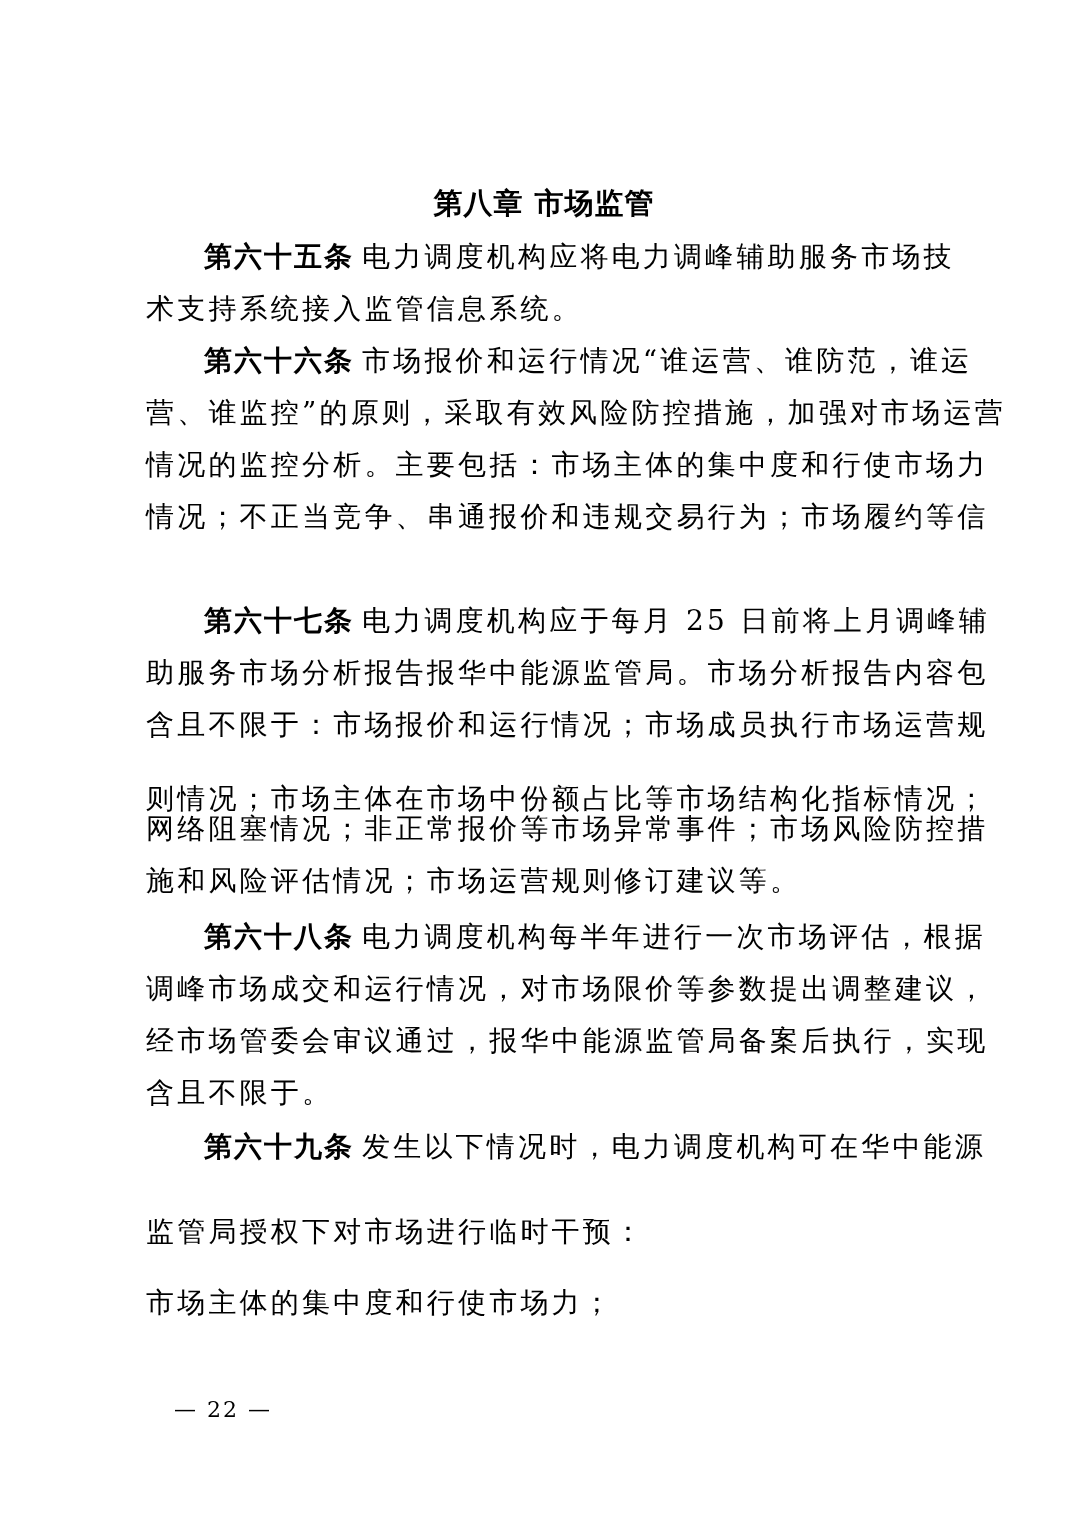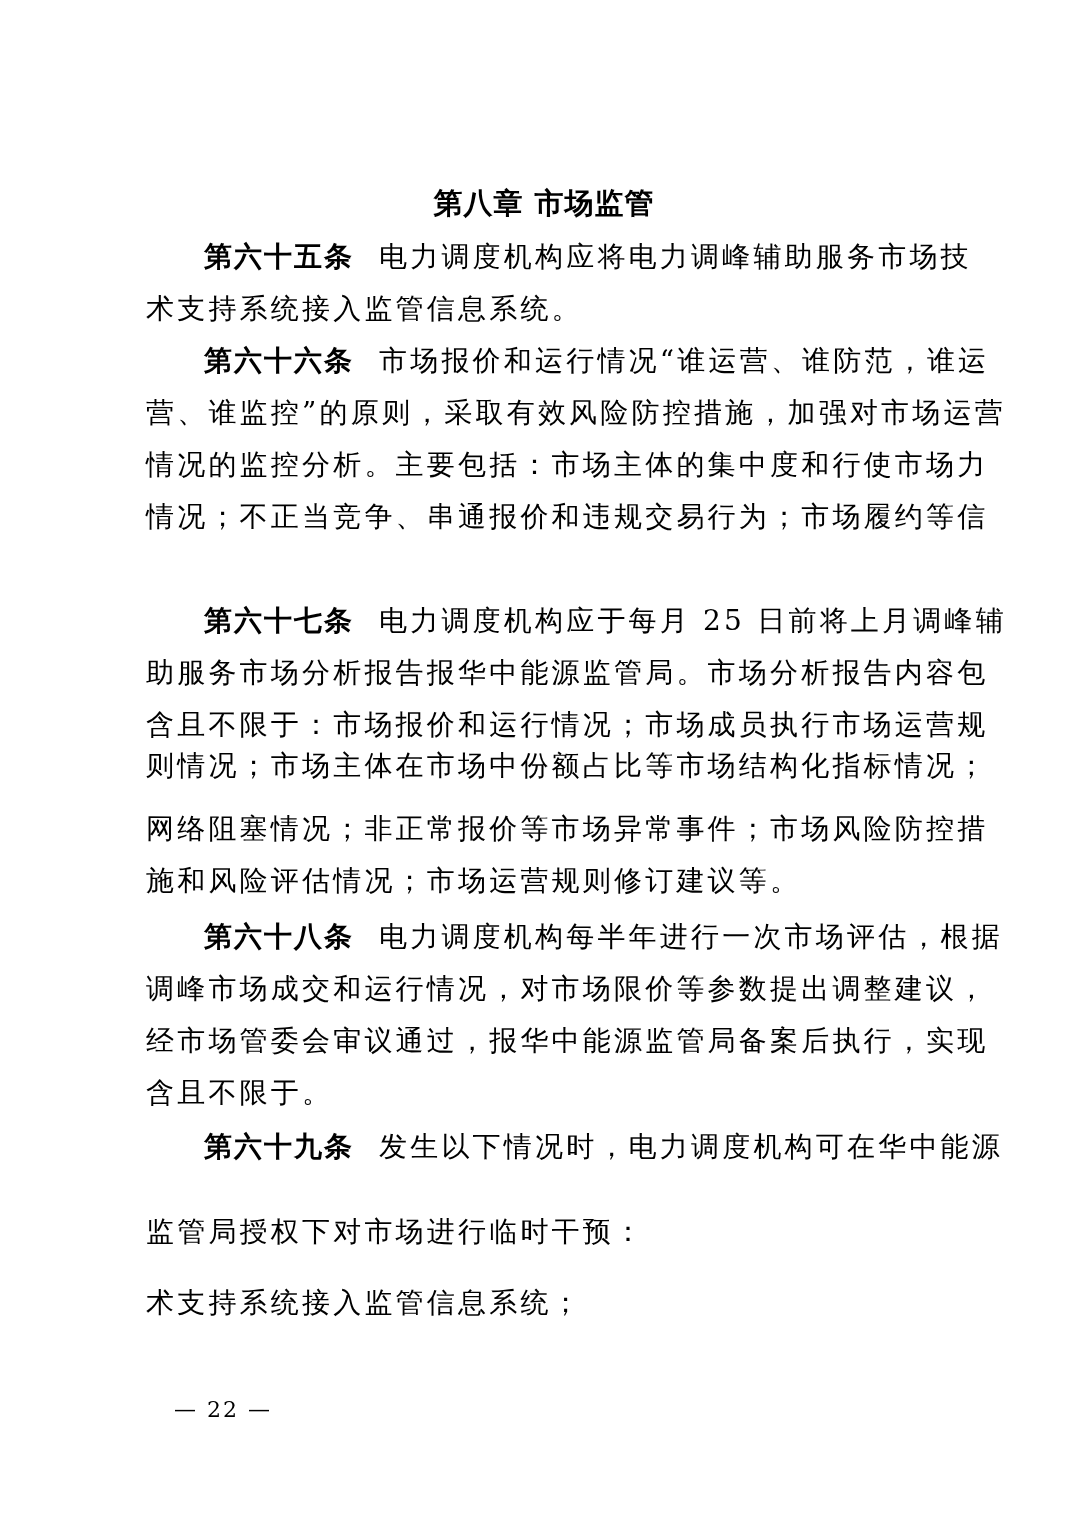--- a/index.html
+++ b/index.html
@@ -43,21 +43,21 @@
       line-height: 44px;
       font-size: 28px;
       white-space: nowrap;
       letter-spacing: 3.2px;
     }
     .line.indent { left: 204px; width: 732px; }
     .article-label {
       font-family: "DejaVu Sans", "Liberation Sans", sans-serif;
       font-weight: bold;
       letter-spacing: 2px;
-      margin-right: 25px;
+      margin-right: 8px;
     }
     .page-number {
       position: absolute;
       left: 174px;
       top: 1390px;
       height: 40px;
       line-height: 40px;
       font-size: 22px;
       letter-spacing: 2px;
     }
@@ -73,28 +73,28 @@
   <div class="line" style="top:287px;">术支持系统接入监管信息系统。</div>
 
   <div class="line indent" style="top:339px;"><span class="article-label">第六十六条</span><span>市场报价和运行情况“谁运营、谁防范，谁运</span></div>
   <div class="line" style="top:391px;">营、谁监控”的原则，采取有效风险防控措施，加强对市场运营</div>
   <div class="line" style="top:443px;">情况的监控分析。主要包括：市场主体的集中度和行使市场力</div>
   <div class="line" style="top:495px;font-family:Liberation Serif, serif;">情况；不正当竞争、串通报价和违规交易行为；市场履约等信</div>
 
   <div class="line indent" style="top:599px;"><span class="article-label">第六十七条</span><span>电力调度机构应于每月 25 日前将上月调峰辅</span></div>
   <div class="line" style="top:651px;">助服务市场分析报告报华中能源监管局。市场分析报告内容包</div>
   <div class="line" style="top:703px;">含且不限于：市场报价和运行情况；市场成员执行市场运营规</div>
-  <div class="line" style="top:744px;">则情况；市场主体在市场中份额占比等市场结构化指标情况；</div>
+  <div class="line" style="top:777px;">则情况；市场主体在市场中份额占比等市场结构化指标情况；</div>
   <div class="line" style="top:807px;">网络阻塞情况；非正常报价等市场异常事件；市场风险防控措</div>
   <div class="line" style="top:859px;">施和风险评估情况；市场运营规则修订建议等。</div>
 
   <div class="line indent" style="top:915px;"><span class="article-label">第六十八条</span><span>电力调度机构每半年进行一次市场评估，根据</span></div>
   <div class="line" style="top:967px;">调峰市场成交和运行情况，对市场限价等参数提出调整建议，</div>
   <div class="line" style="top:1019px;">经市场管委会审议通过，报华中能源监管局备案后执行，实现</div>
   <div class="line" style="top:1071px;">含且不限于。</div>
 
   <div class="line indent" style="top:1125px;"><span class="article-label">第六十九条</span><span>发生以下情况时，电力调度机构可在华中能源</span></div>
   <div class="line" style="top:1177px;margin-top:33px;">监管局授权下对市场进行临时干预：</div>
 
-  <div class="line" style="top:1281px;">术支持系统接入监管信息系统；</div>
+  <div class="line" style="top:1281px;">市场主体的集中度和行使市场力；</div>
 
   <div class="page-number">— 22 —</div>
 </div>
 
 </body></html>

